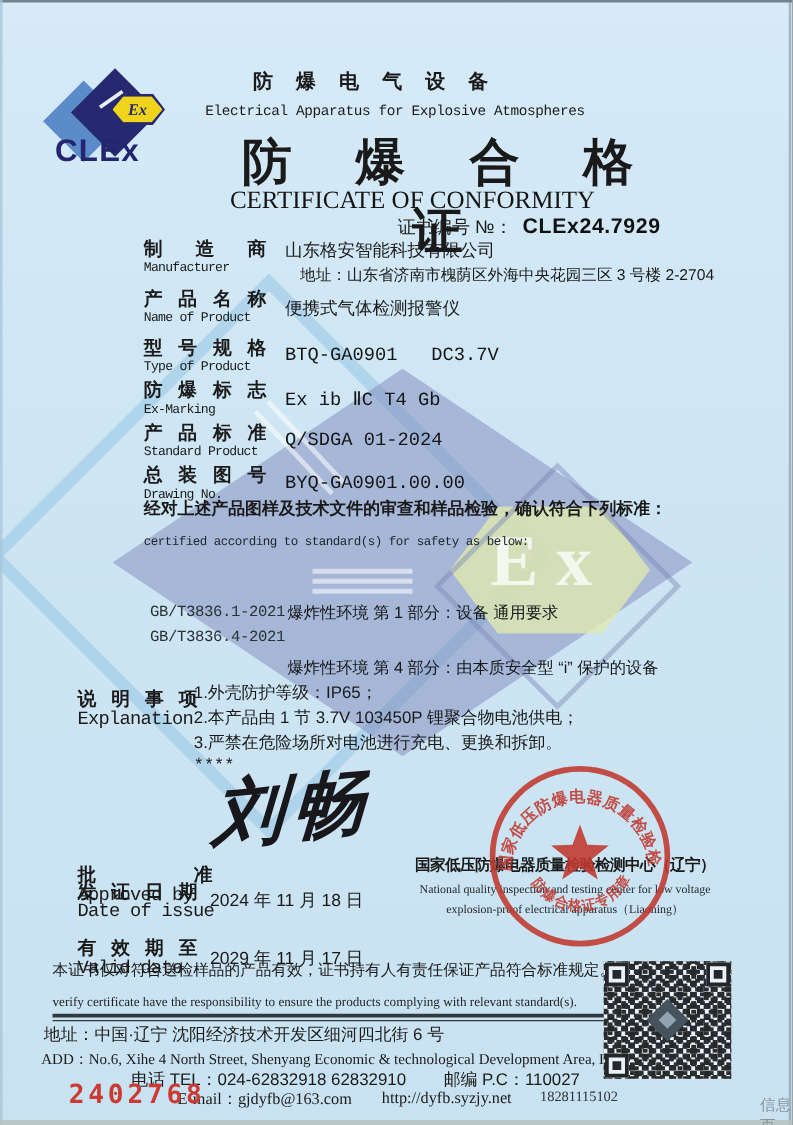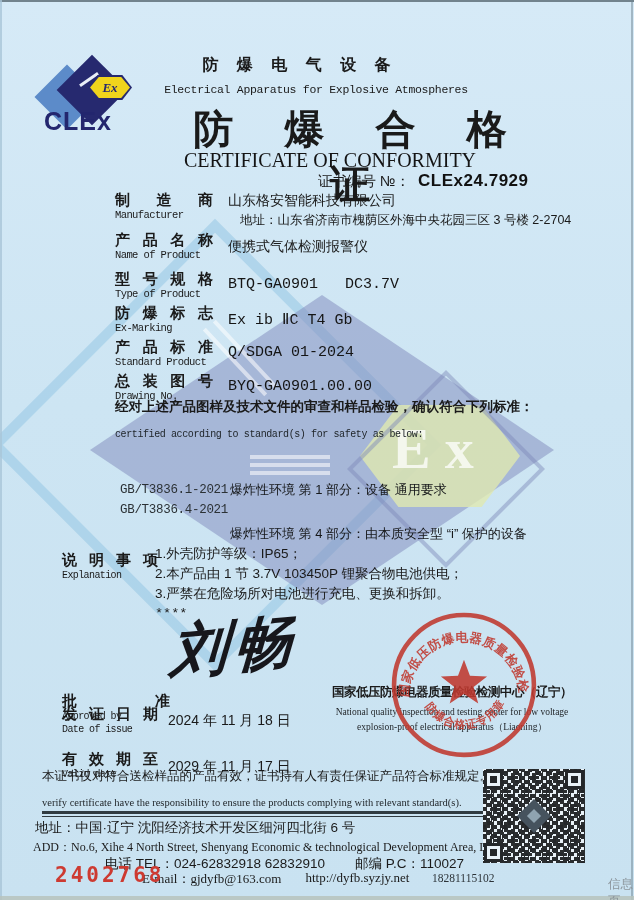--- a/index.html
+++ b/index.html
@@ -60,21 +60,21 @@
   
   .fld{width:98px;}
   .fld .cn{font-weight:bold;font-size:15px;line-height:17px;
       text-align:justify;text-align-last:justify;color:#1b1b1b;}
   .fld .en{font-family:"Liberation Mono","DejaVu Sans Mono",monospace;
       font-size:10.5px;line-height:12px;margin-top:1px;letter-spacing:-.6px;white-space:nowrap;}
   .fld2{width:96px;}
   .fld2 .cn{font-weight:bold;font-size:15px;line-height:17px;
       text-align:justify;text-align-last:justify;}
   .fld2 .en{font-family:"Liberation Mono","DejaVu Sans Mono",monospace;
-      font-size:10px;line-height:12px;margin-top:2px;letter-spacing:-.6px;white-space:nowrap;}
+      font-size:15px;line-height:12px;margin-top:2px;letter-spacing:-.6px;white-space:nowrap;}
 
   .val-cn{font-size:14px;white-space:nowrap;}
   .val-mono{font-family:"Liberation Mono","DejaVu Sans Mono",monospace;
       font-size:15px;white-space:nowrap;color:#151515;}
 
   .verif-cn{left:115px;top:398px;font-weight:bold;font-size:13.5px;white-space:nowrap;}
   .verif-en{font-family:"Liberation Mono","DejaVu Sans Mono",monospace;
       font-size:10px;letter-spacing:-.4px;white-space:nowrap;color:#20262b;}
   .std-code{font-family:"Liberation Mono","DejaVu Sans Mono",monospace;
       font-size:12.5px;letter-spacing:-.3px;color:#2b3135;white-space:nowrap;}

